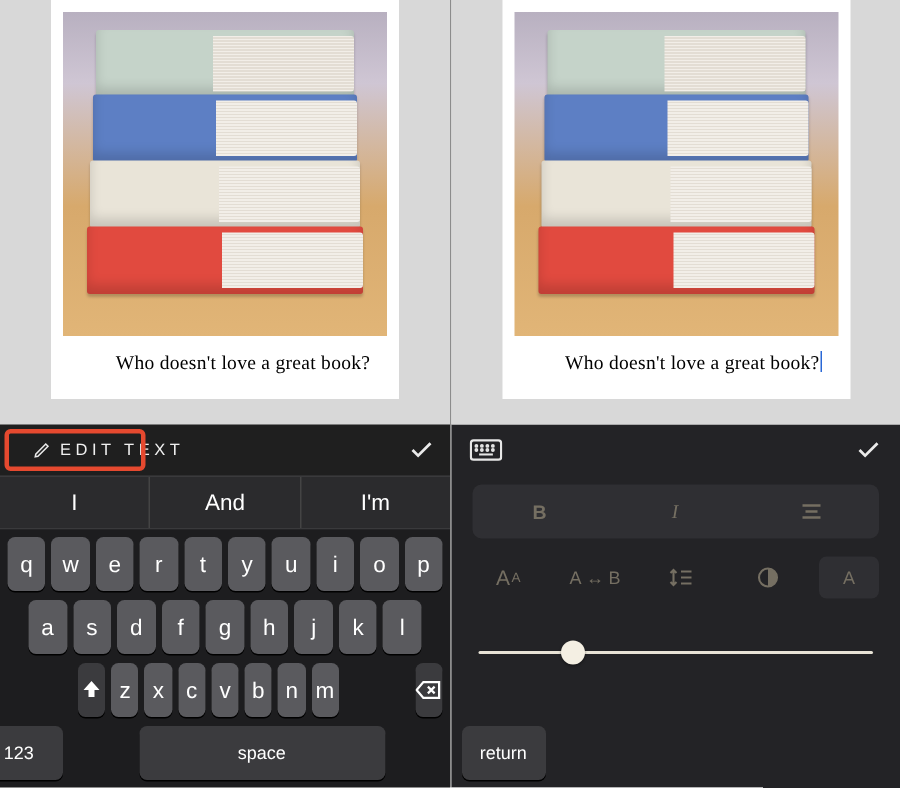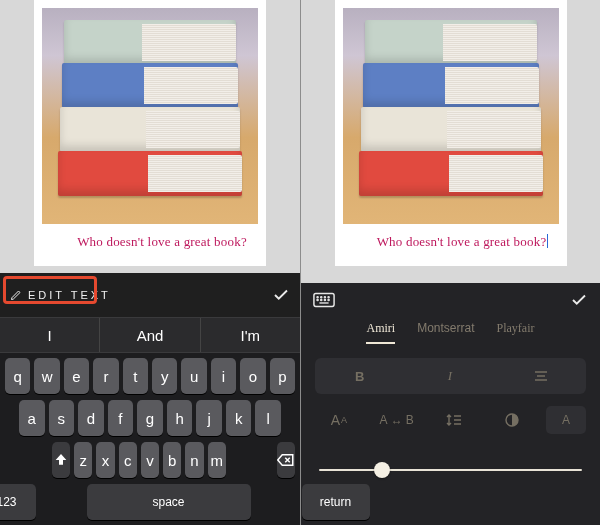--- a/index.html
+++ b/index.html
@@ -69,21 +69,21 @@
     background: repeating-linear-gradient(180deg, #f2eee8 0, #f2eee8 1px, #e3ddd4 1px, #e3ddd4 2px);
     border-radius: 0 2px 2px 0;
   }
   .b1 { top: 12px; background:#c5d3c9; left:22px; width:172px; }
   .b2 { top: 55px; background:#5d7fc4; left:20px; width:176px; }
   .b3 { top: 99px; background:#e9e4d8; left:18px; width:180px; }
   .b4 { top:143px; background:#e14a3f; left:16px; width:184px; }
   .caption {
     font-family: Georgia, 'Times New Roman', serif;
     font-size: 13px;
-    color: #be185d;
+    color: #000000;
     margin-top: 10px;
     letter-spacing: .2px;
     margin-left: 24px;
   }
   .caret {
     display:inline-block;
     width:1px;
     height:14px;
     background:#2a68d6;
     vertical-align:-2px;
@@ -91,26 +91,27 @@
   }
   
   .kb-wrap {
     flex: 1;
     background: #1f1f1f;
     display: flex;
     flex-direction: column;
     position: relative;
   }
   .kb-topbar {
-    height: 44px;
+    height: 34px;
     display: flex;
     align-items: center;
     justify-content: space-between;
     padding: 0 10px;
     color: #eaeaea;
+    margin-left: 12px;
   }
   .edit-pill {
     display: inline-flex;
     align-items: center;
     gap: 6px;
     font-size: 11px;
     letter-spacing: 3px;
     color: #f0f0f0;
   }
   .highlight-box {
@@ -165,21 +166,21 @@
     min-width: 0;
     box-shadow: 0 1px 0 #000;
     user-select: none;
   }
   .key.dark { background: #3b3b3e; margin-left: 47px; }
   .key.fn { font-size: 12px; }
   .row2 { padding: 0 14px; }
   .krow.bottom .key { flex: 0 0 auto; }
   .k-123 { width: 58px; }
   .k-space { width: 164px; }
-  .k-return { width: 68px; font-size: 13px; }
+  .k-return { width: 56px; font-size: 13px; }
   .k-shift { width: 34px; }
   .k-bksp { width: 34px; }
 
   
   .panel-wrap {
     flex: 1;
     background: #232326;
     display: flex;
     flex-direction: column;
     color: #d8d2c6;
@@ -408,25 +409,20 @@
             <rect x="7" y="10.5" width="10" height="1.5" fill="#e7e7e7" stroke="none"></rect>
           </svg>
         </div>
         <div class="check">
           <svg width="18" height="18" viewBox="0 0 24 24" fill="none" stroke="#eaeaea" stroke-width="2.5">
               <path d="M4 12l5 5L20 6"></path>
             </svg>
         </div>
       </div>
 
-      <div class="fontrow">
-        <div class="font-tab active">Amiri</div>
-        <div class="font-tab" style="font-family:Helvetica,Arial,sans-serif">Montserrat</div>
-        <div class="font-tab">Playfair</div>
-      </div>
 
       <div class="segrow">
         <div class="seg" style="font-weight:700">B</div>
         <div class="seg" style="font-style:italic;font-family:Georgia,serif">I</div>
         <div class="seg">
           <svg width="16" height="12" viewBox="0 0 16 12" stroke="#756f62" stroke-width="1.6">
               <path d="M2 2h12M4 6h8M2 10h12"></path>
             </svg>
         </div>
       </div>

